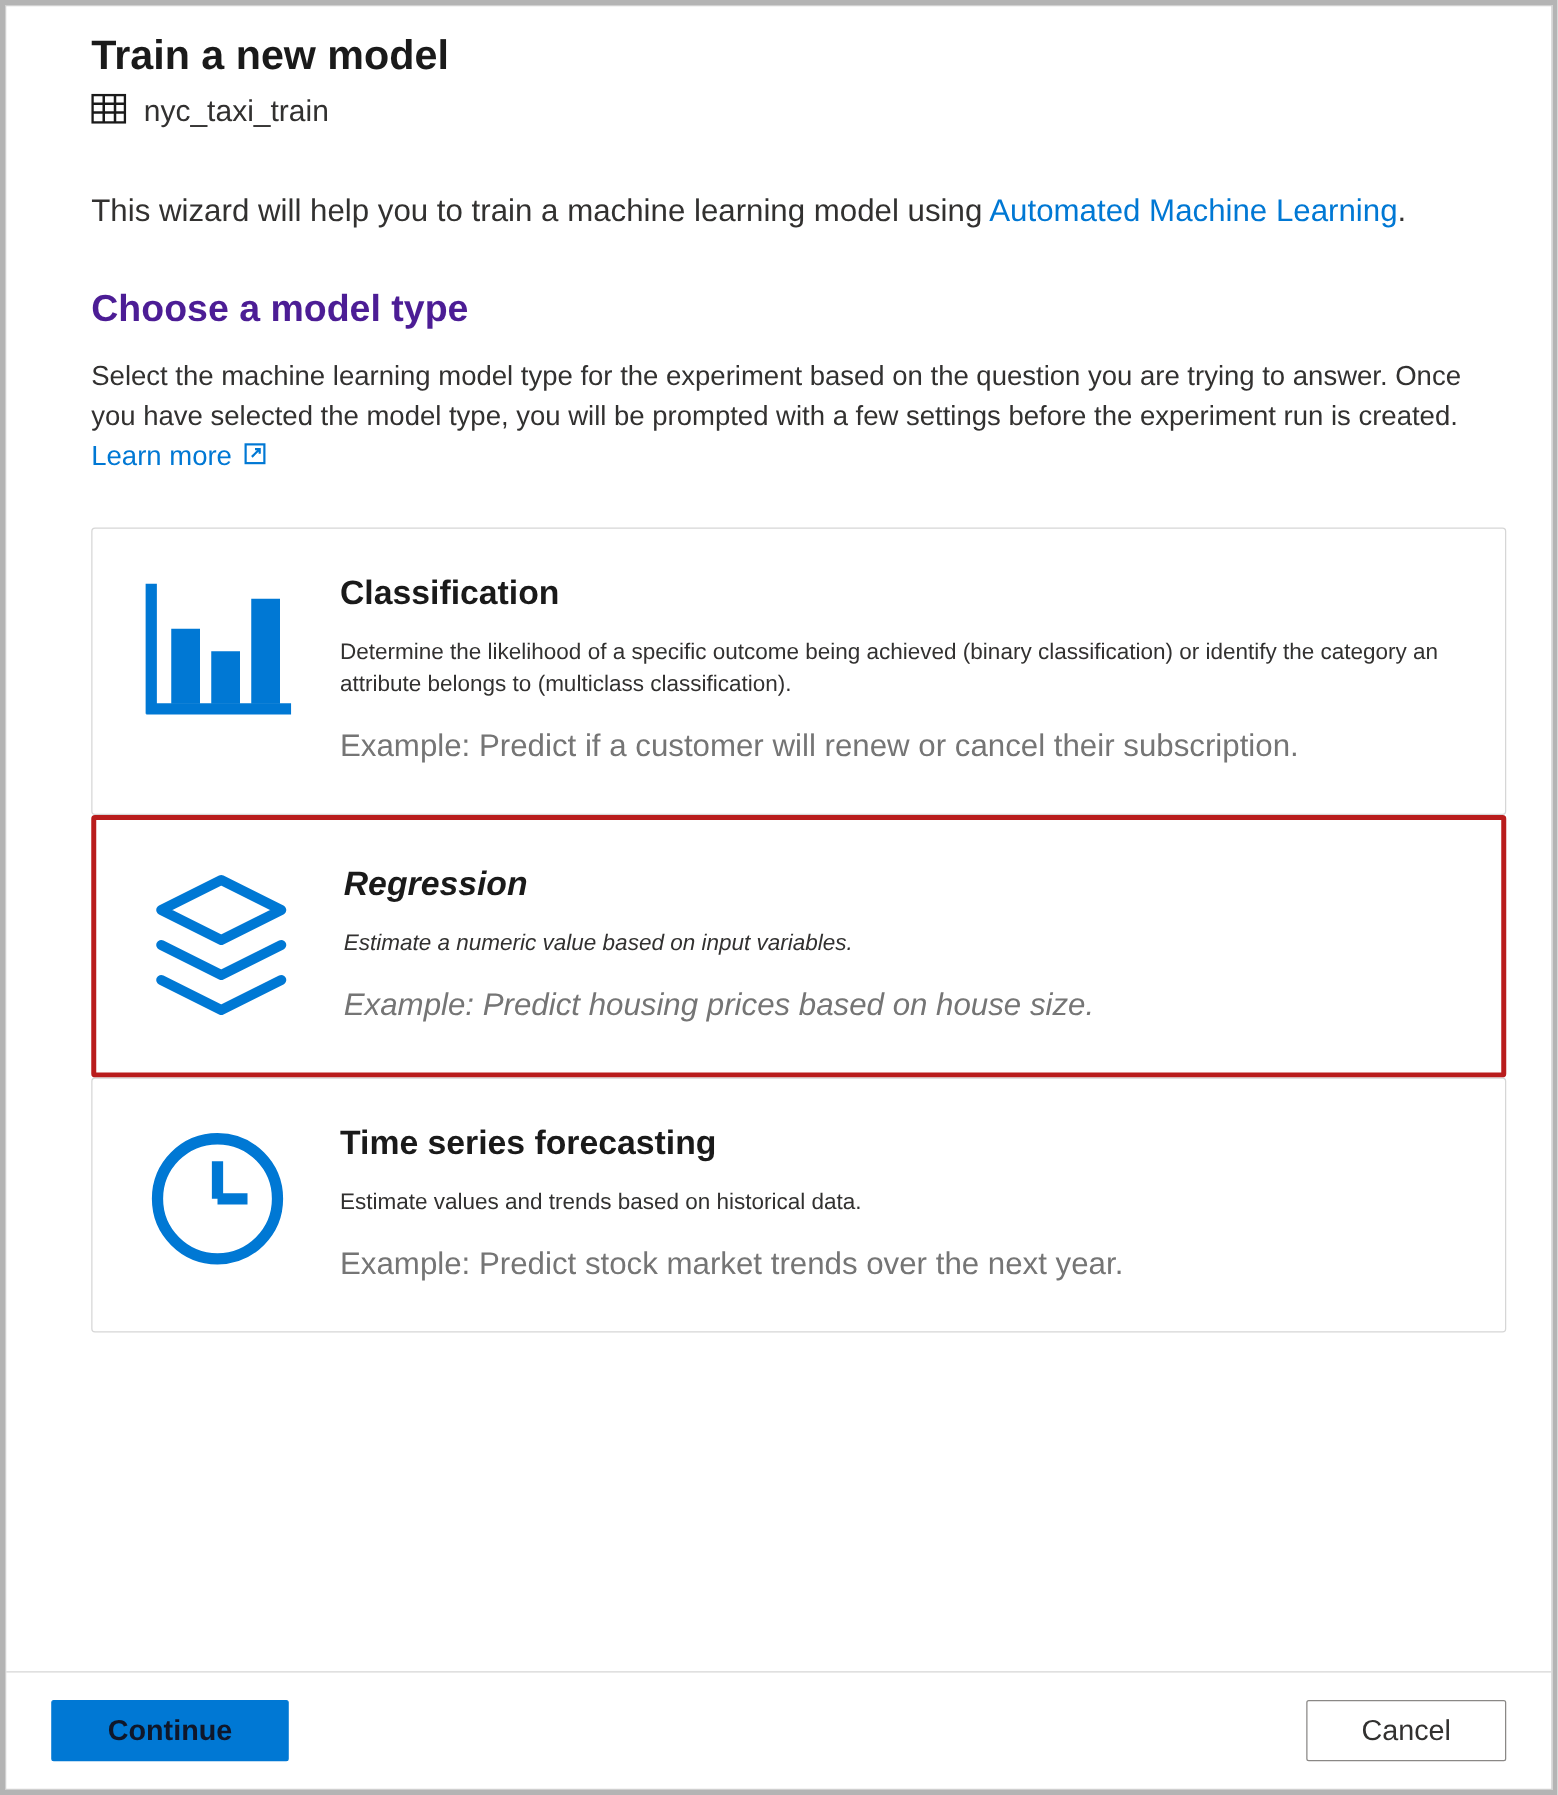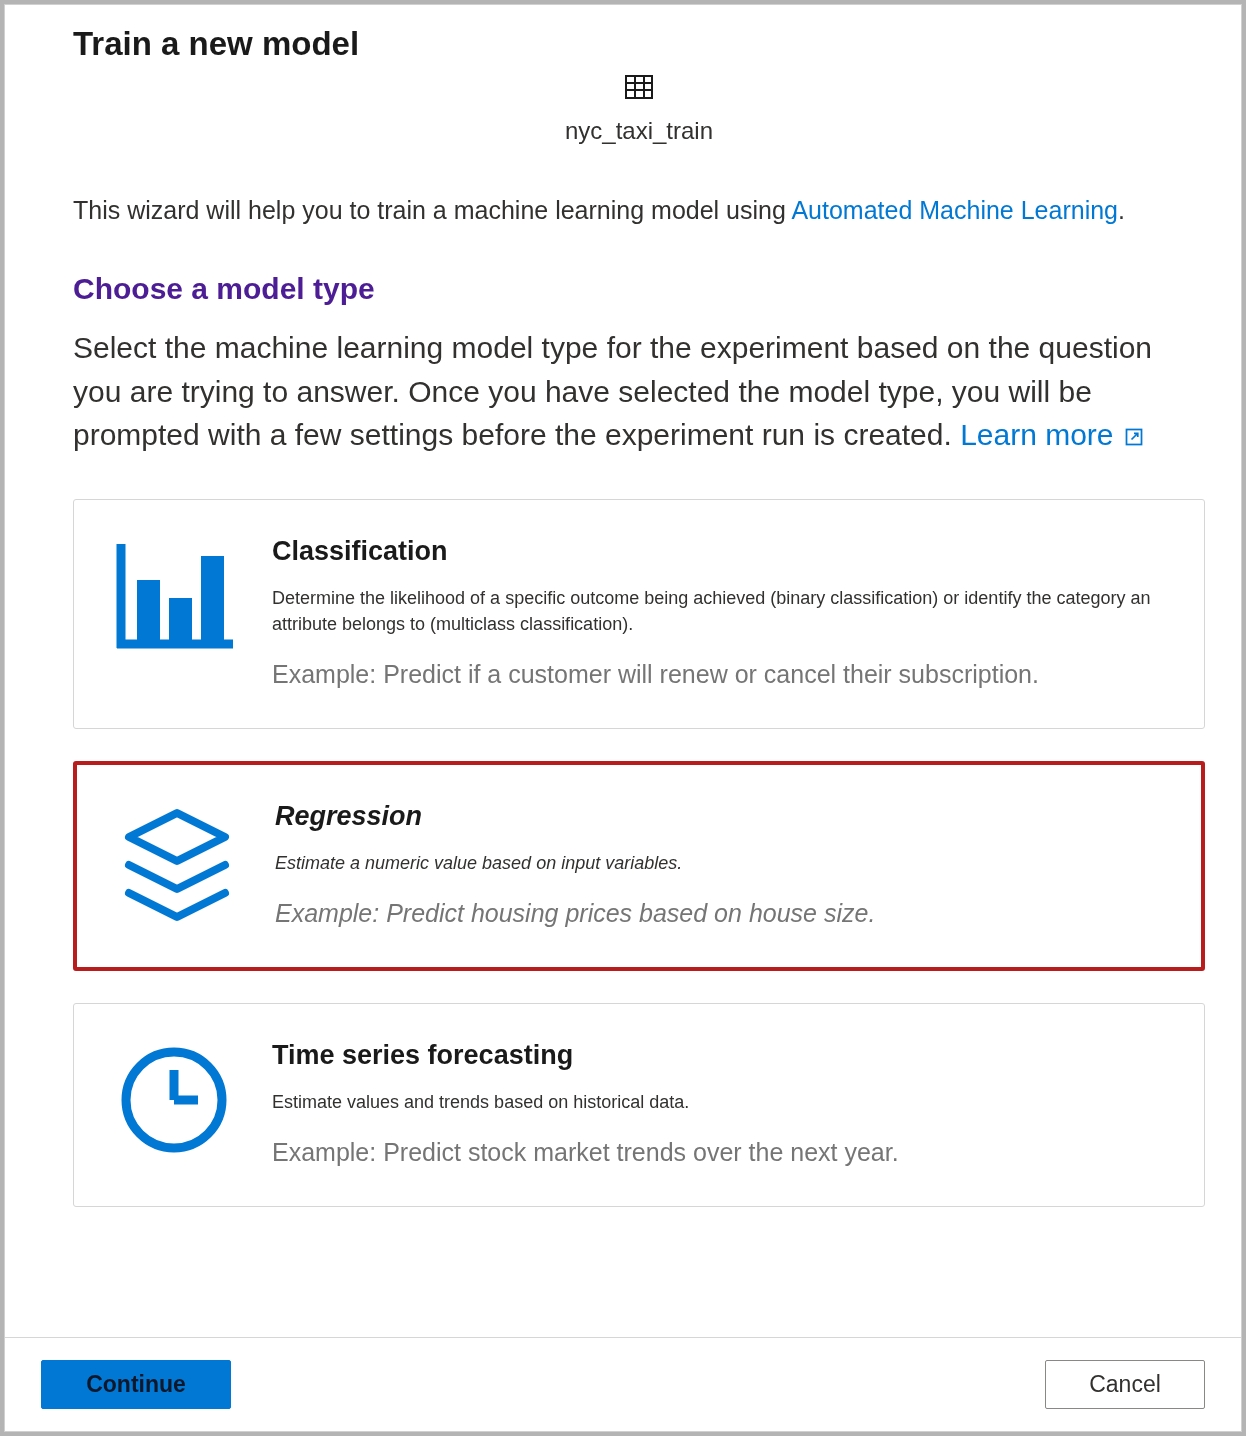--- a/index.html
+++ b/index.html
@@ -32,21 +32,20 @@
       font-size: 33px;
       font-weight: 700;
       color: #1a1a1a;
       margin-bottom: 12px;
     }
     .dataset-row {
       display: flex;
       align-items: center;
       gap: 14px;
       margin-bottom: 48px;
-      flex-direction: column;
     }
     .dataset-name {
       font-size: 24px;
       color: #323130;
     }
     .intro-text {
       font-size: 25px;
       color: #323130;
       margin-bottom: 44px;
       line-height: 1.4;
@@ -55,38 +54,37 @@
       color: #0078d4;
       cursor: pointer;
     }
     .section-title {
       font-size: 30px;
       font-weight: 700;
       color: #4c1d95;
       margin-bottom: 20px;
     }
     .section-desc {
-      font-size: 30px;
+      font-size: 22px;
       color: #323130;
       line-height: 1.45;
       margin-bottom: 40px;
     }
     .section-desc .link {
       color: #0078d4;
       cursor: pointer;
     }
     .ext-icon {
       display: inline-block;
       vertical-align: middle;
       margin-left: 2px;
     }
     .cards {
       display: flex;
       flex-direction: column;
-      gap: 32px;
     }
     .card {
       border: 1px solid #d6d6d6;
       border-radius: 3px;
       padding: 36px 40px 36px 40px;
       display: flex;
       gap: 38px;
       cursor: pointer;
       background: #fff;
     }

